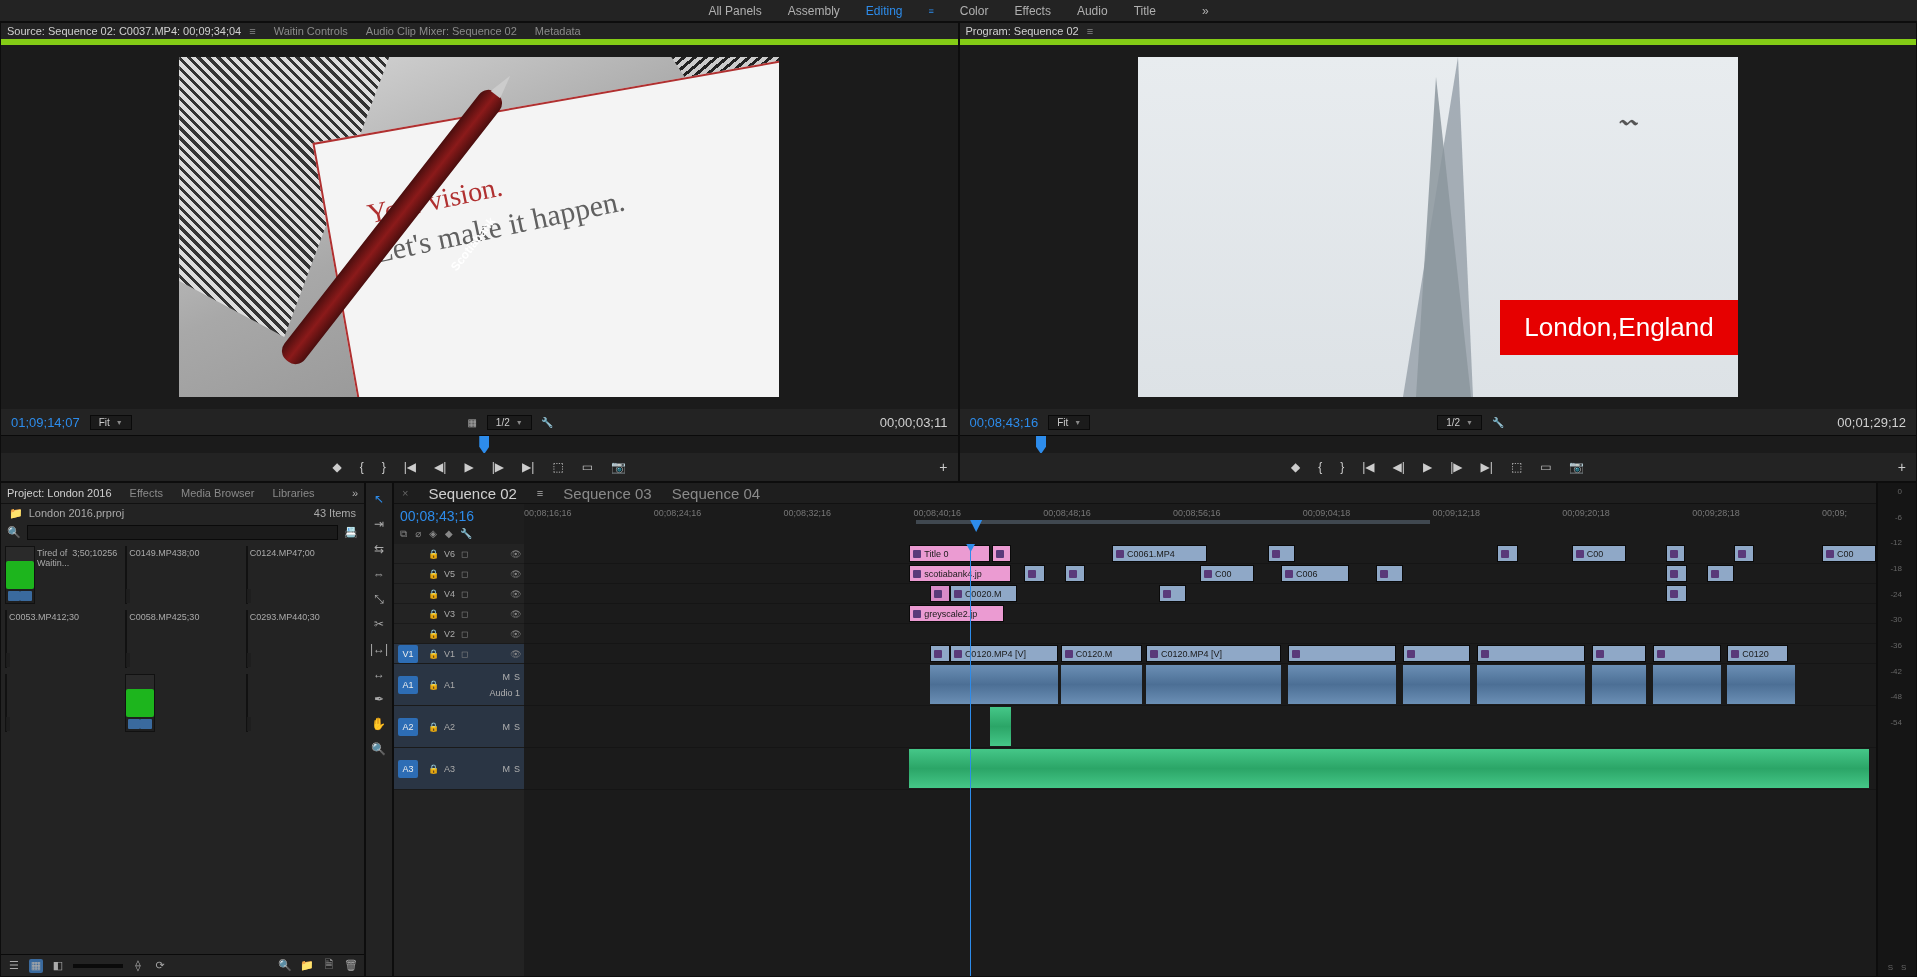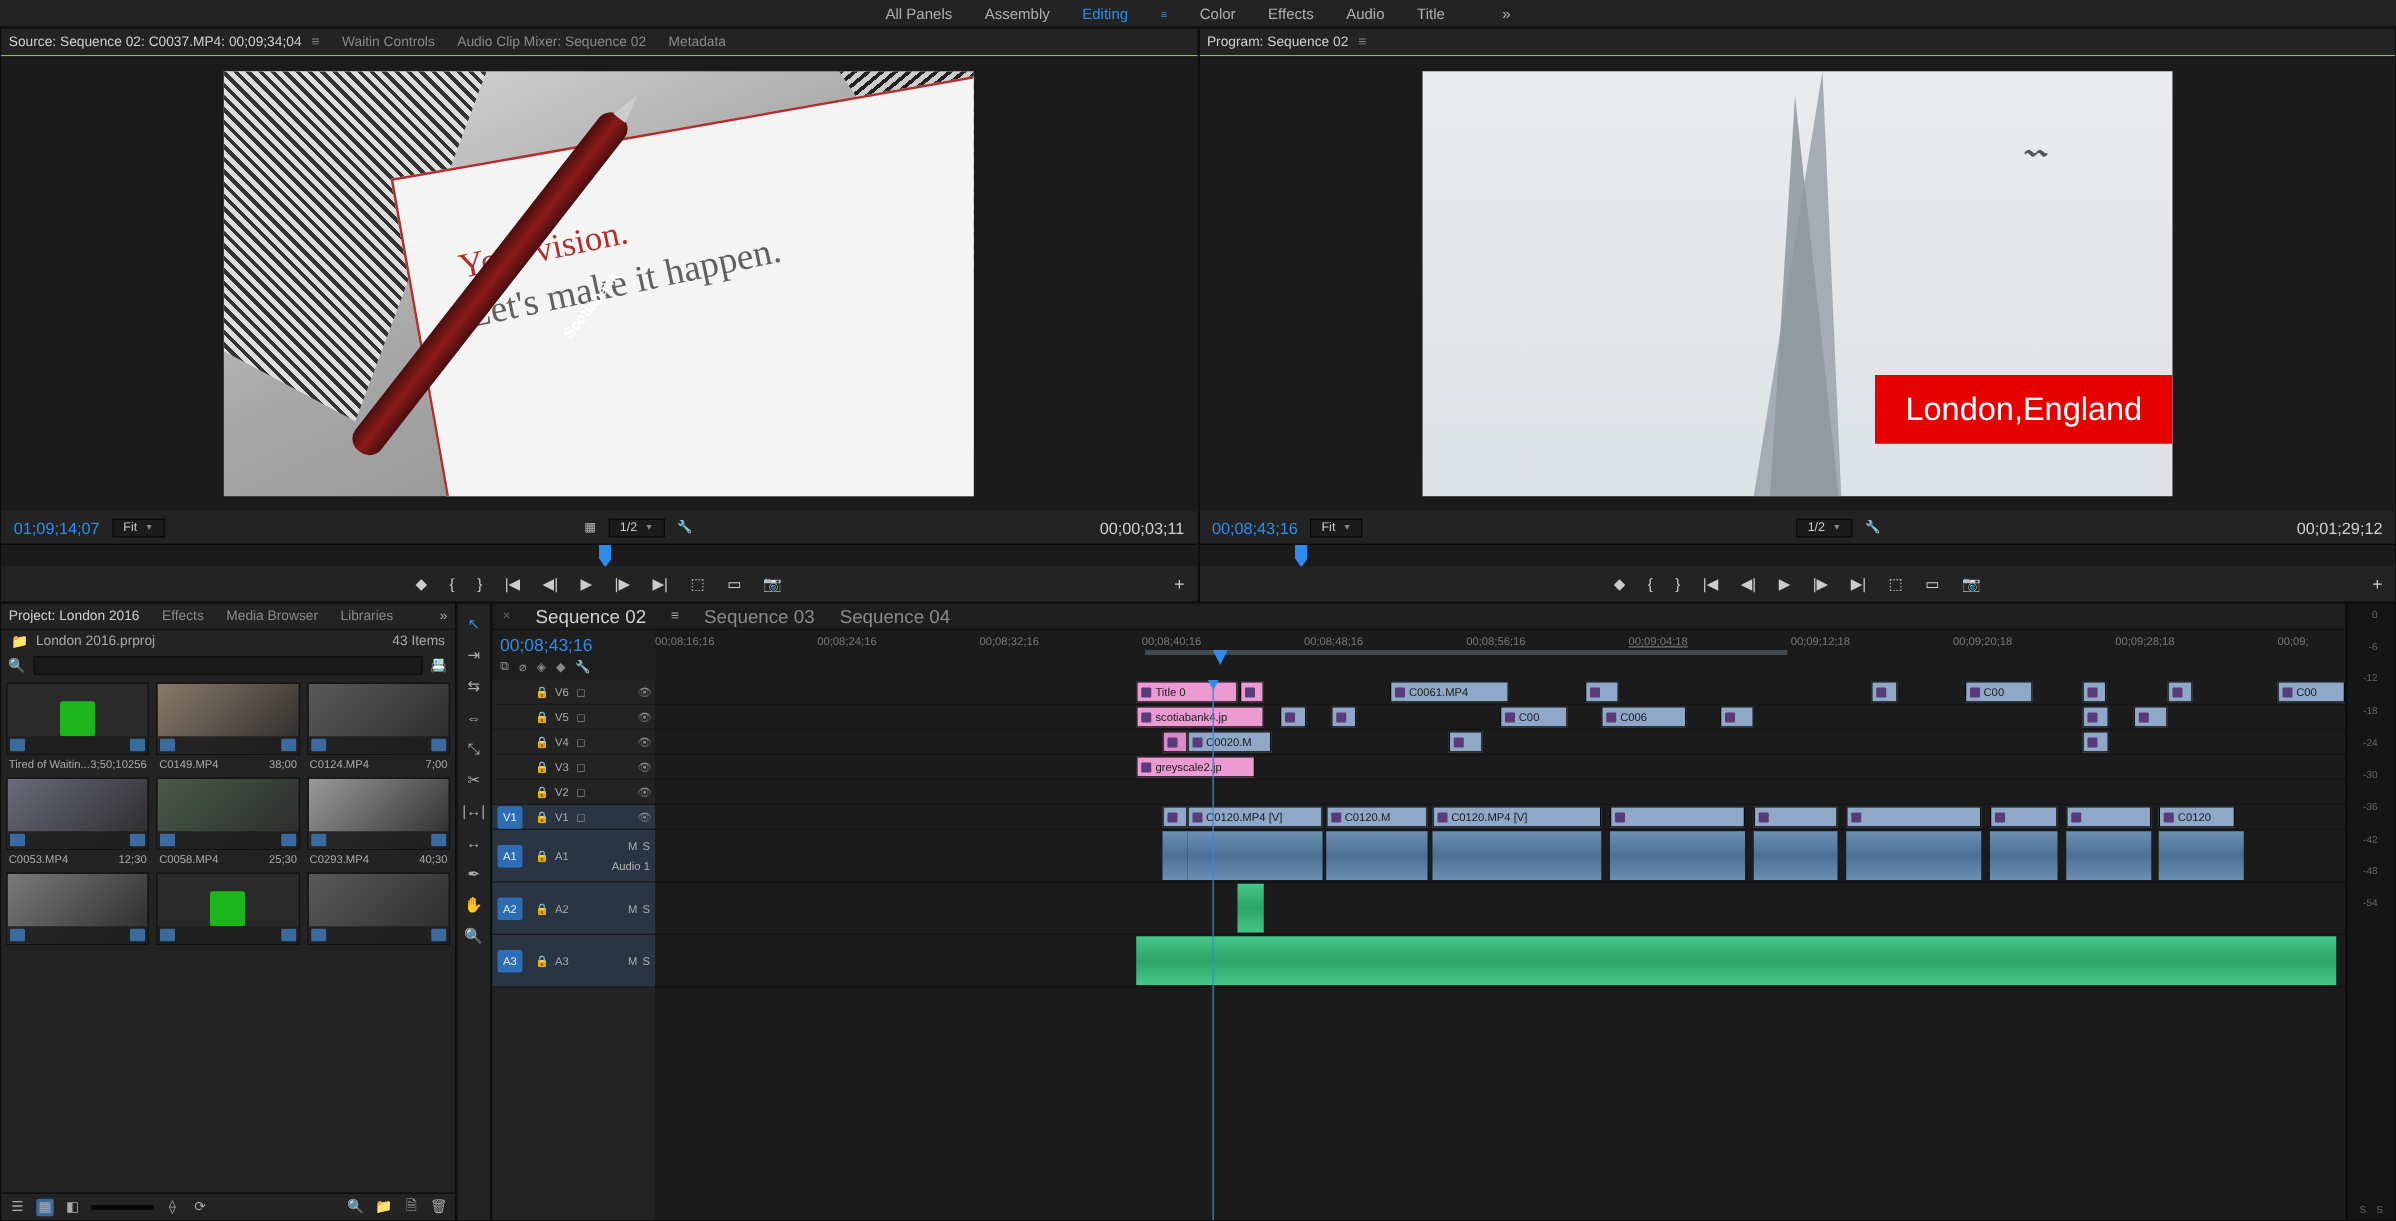--- a/index.html
+++ b/index.html
@@ -6,21 +6,21 @@
 body { background: #1a1a1a; color: #b0b0b0; font-size: 11px; width: 1917px; height: 977px; overflow: hidden; }
 
 
 .top-tabs { height: 22px; background: #232323; display: flex; justify-content: center; align-items: center; gap: 26px; border-bottom: 1px solid #0d0d0d; position: relative;}
 .top-tabs .tab { color: #b0b0b0; cursor: pointer; font-size: 12px;}
 .top-tabs .tab.active { color: #2d8ceb; }
 
 
 .main { display: flex; height: 460px; }
 .panel { background: #232323; border: 1px solid #0d0d0d; flex: 1; display: flex; flex-direction: column; }
-.panel-tabs { height: 22px; display: flex; align-items: center; padding: 0 6px; gap: 18px; border-bottom: 1px solid #84cc16;}
+.panel-tabs { height: 22px; display: flex; align-items: center; padding: 0 6px; gap: 18px; border-bottom: 6px solid #84cc16;}
 .panel-tabs .ptab { color: #8a8a8a; cursor: pointer; font-size: 11px; white-space: nowrap;}
 .panel-tabs .ptab.active { color: #d0d0d0; }
 .panel-tabs .menu-icon { color: #888; margin-left: -10px;}
 
 .monitor-area { flex: 1; display: flex; justify-content: center; align-items: center; background: #1b1b1b; padding: 6px 0;}
 .monitor-area .screen { width: 600px; height: 340px; background: #000; }
 
 
 .src-scene { width: 100%; height: 100%; position: relative; background: linear-gradient(155deg,#e0e0e0 0%, #a8a8a8 45%, #888 100%); overflow: hidden;}
 .src-scene .paper { position: absolute; top: 40px; right: -60px; width: 500px; height: 350px; background: #f4f4f4; transform: rotate(-10deg); border: 2px solid #b03030; padding: 55px 40px;}
@@ -56,21 +56,21 @@
 .proj-header { height:21px; display:flex; align-items:center; padding:0 6px; gap:18px; font-size:11px; border-bottom:1px solid #111;}
 .proj-header .ptab { color:#8a8a8a; cursor:pointer;}
 .proj-header .ptab.active { color:#d0d0d0;}
 .proj-header .more{margin-left:auto;}
 .proj-sub { height:18px; display:flex; align-items:center; padding:0 8px; font-size:11px; color:#aaa;}
 .proj-sub .folder-icon{margin-right:6px; color:#6a8fb5;}
 .proj-sub .count{margin-left:auto;}
 .proj-search{height:20px; display:flex; align-items:center; padding:0 6px; gap:6px;}
 .proj-search input{flex:1; background:#1b1b1b; border:1px solid #0a0a0a; color:#ccc; padding:1px 4px; font-size:10px;}
 .proj-bins { flex:1; padding:4px; overflow:auto; display:grid; grid-template-columns:repeat(3,1fr); gap:6px; align-content:start;}
-.bin-item { display:flex; flex-direction:column; }
+.bin-item { display:flex; flex-direction:row; }
 .bin-thumb { height:58px; background:#333; position:relative; border:1px solid #111;}
 .bin-thumb.audio{background:#2a2a2a; display:flex; align-items:center; justify-content:center;}
 .bin-thumb.audio .aicon{width:28px;height:28px;background:#1db51d;border-radius:2px;}
 .bin-thumb .strip{position:absolute;bottom:0;left:0;right:0;height:14px;background:rgba(30,30,30,0.9);display:flex;align-items:center;justify-content:space-between;padding:0 2px;}
 .bin-thumb .strip .bic{width:12px;height:10px;background:#3a6a9e;border-radius:1px;}
 .bin-meta{display:flex; justify-content:space-between; font-size:9px; color:#aaa; margin-top:2px; padding:0 2px;}
 .proj-footer{height:22px; display:flex; align-items:center; padding:0 6px; gap:8px; border-top:1px solid #0a0a0a;}
 .proj-footer .ficon{width:14px;height:14px; color:#aaa; cursor:pointer; font-size:11px; display:flex;align-items:center;justify-content:center;}
 
 
@@ -416,21 +416,21 @@
       </div>
       <div class="tl-ruler" id="tl-ruler">
         <div class="range" style="left:29%;width:38%;"></div>
         <div class="playhead" style="left:33%;"></div>
       <span class="tick" style="left: 0%;">00;08;16;16</span>
           <span class="tick" style="left: 9.6%;">00;08;24;16</span>
           <span class="tick" style="left: 19.2%;">00;08;32;16</span>
           <span class="tick" style="left: 28.8%;">00;08;40;16</span>
           <span class="tick" style="left: 38.4%;">00;08;48;16</span>
           <span class="tick" style="left: 48%;">00;08;56;16</span>
-          <span class="tick" style="left: 57.6%; text-decoration: underline;">00;09;04;18</span>
+          <span class="tick" style="left: 57.6%;">00;09;04;18</span>
           <span class="tick" style="left: 67.2%;">00;09;12;18</span>
           <span class="tick" style="left: 76.8%;">00;09;20;18</span>
           <span class="tick" style="left: 86.4%;">00;09;28;18</span>
           <span class="tick" style="left: 96%;">00;09;</span>
         </div>
     </div>
     <div class="tl-body">
       <div class="track-heads" id="track-heads">
           <div class="track-head">
             <span style="width:24px"></span>

